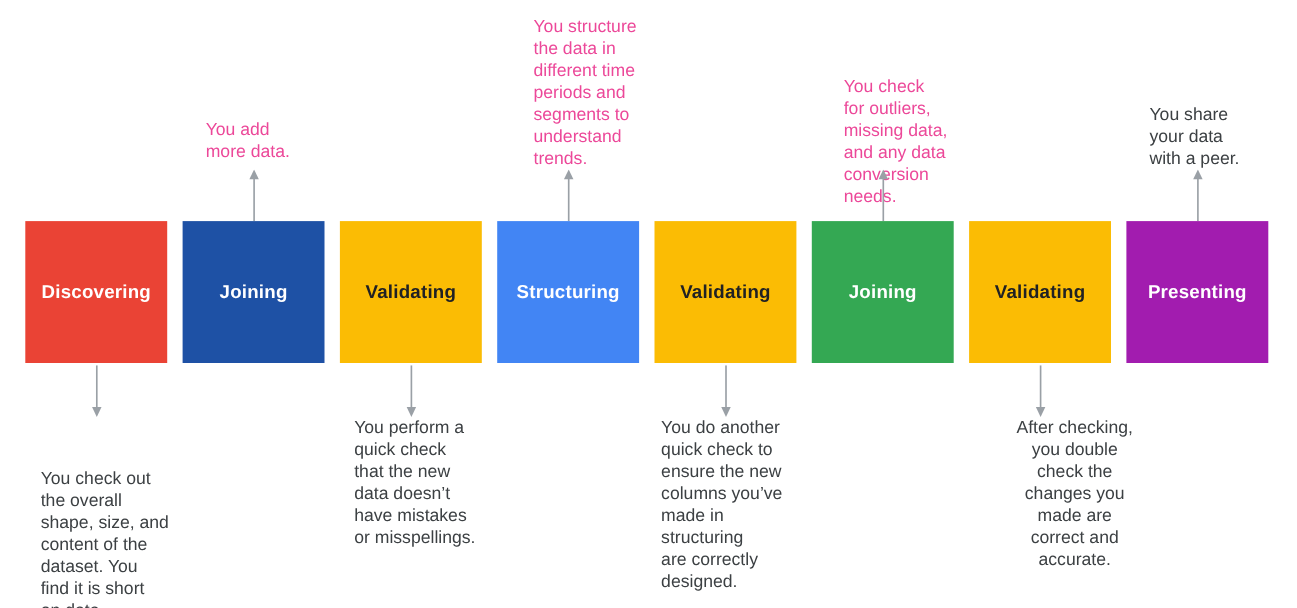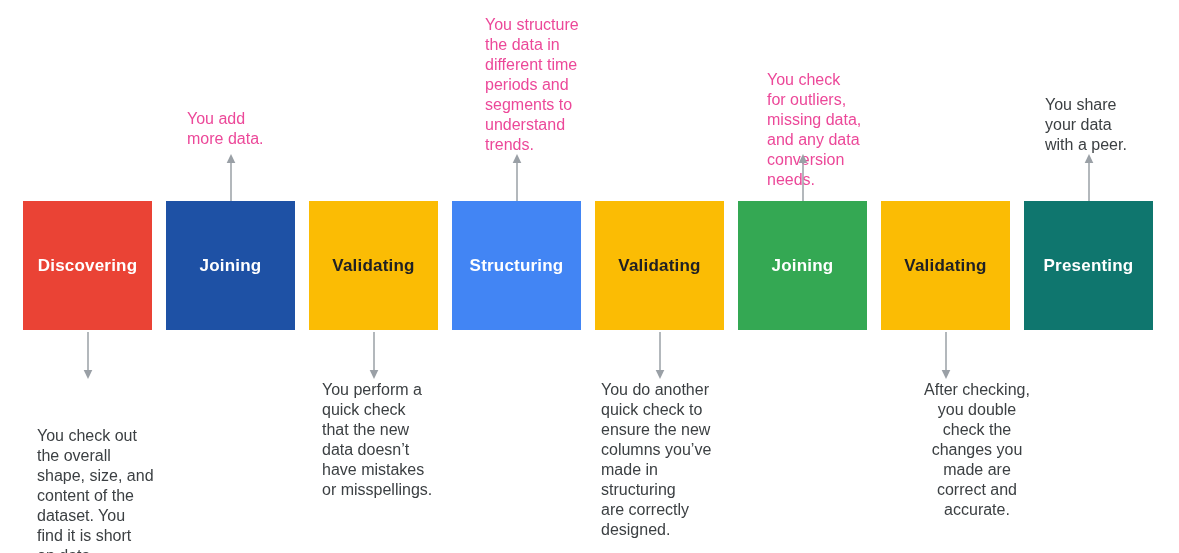--- a/index.html
+++ b/index.html
@@ -111,21 +111,21 @@
     </div>
     <div class="square" style="background: rgb(251, 188, 4); color: rgb(32, 33, 36);">
       <span class="stage-label">Validating</span>
     </div>
     <div class="square" style="background: rgb(52, 168, 83); color: rgb(255, 255, 255);">
       <span class="stage-label">Joining</span>
     </div>
     <div class="square" style="background: rgb(251, 188, 4); color: rgb(32, 33, 36);">
       <span class="stage-label">Validating</span>
     </div>
-    <div class="square" style="background: #0f766e; color: rgb(255, 255, 255);">
+    <div class="square" style="background: #a21caf; color: rgb(255, 255, 255);">
       <span class="stage-label">Presenting</span>
     </div>
   </div>
 
   <span class="arrow" style="left: 81px; top: 332px; color: rgb(154, 160, 166);">
     <svg width="14" height="47" viewBox="0 0 14 47">
       <line x1="7" y1="0" x2="7" y2="39" stroke="currentColor" stroke-width="1.5"></line>
       <path d="M7 47 L2.7 38 L11.3 38 Z" fill="currentColor"></path>
     </svg>
   </span>

